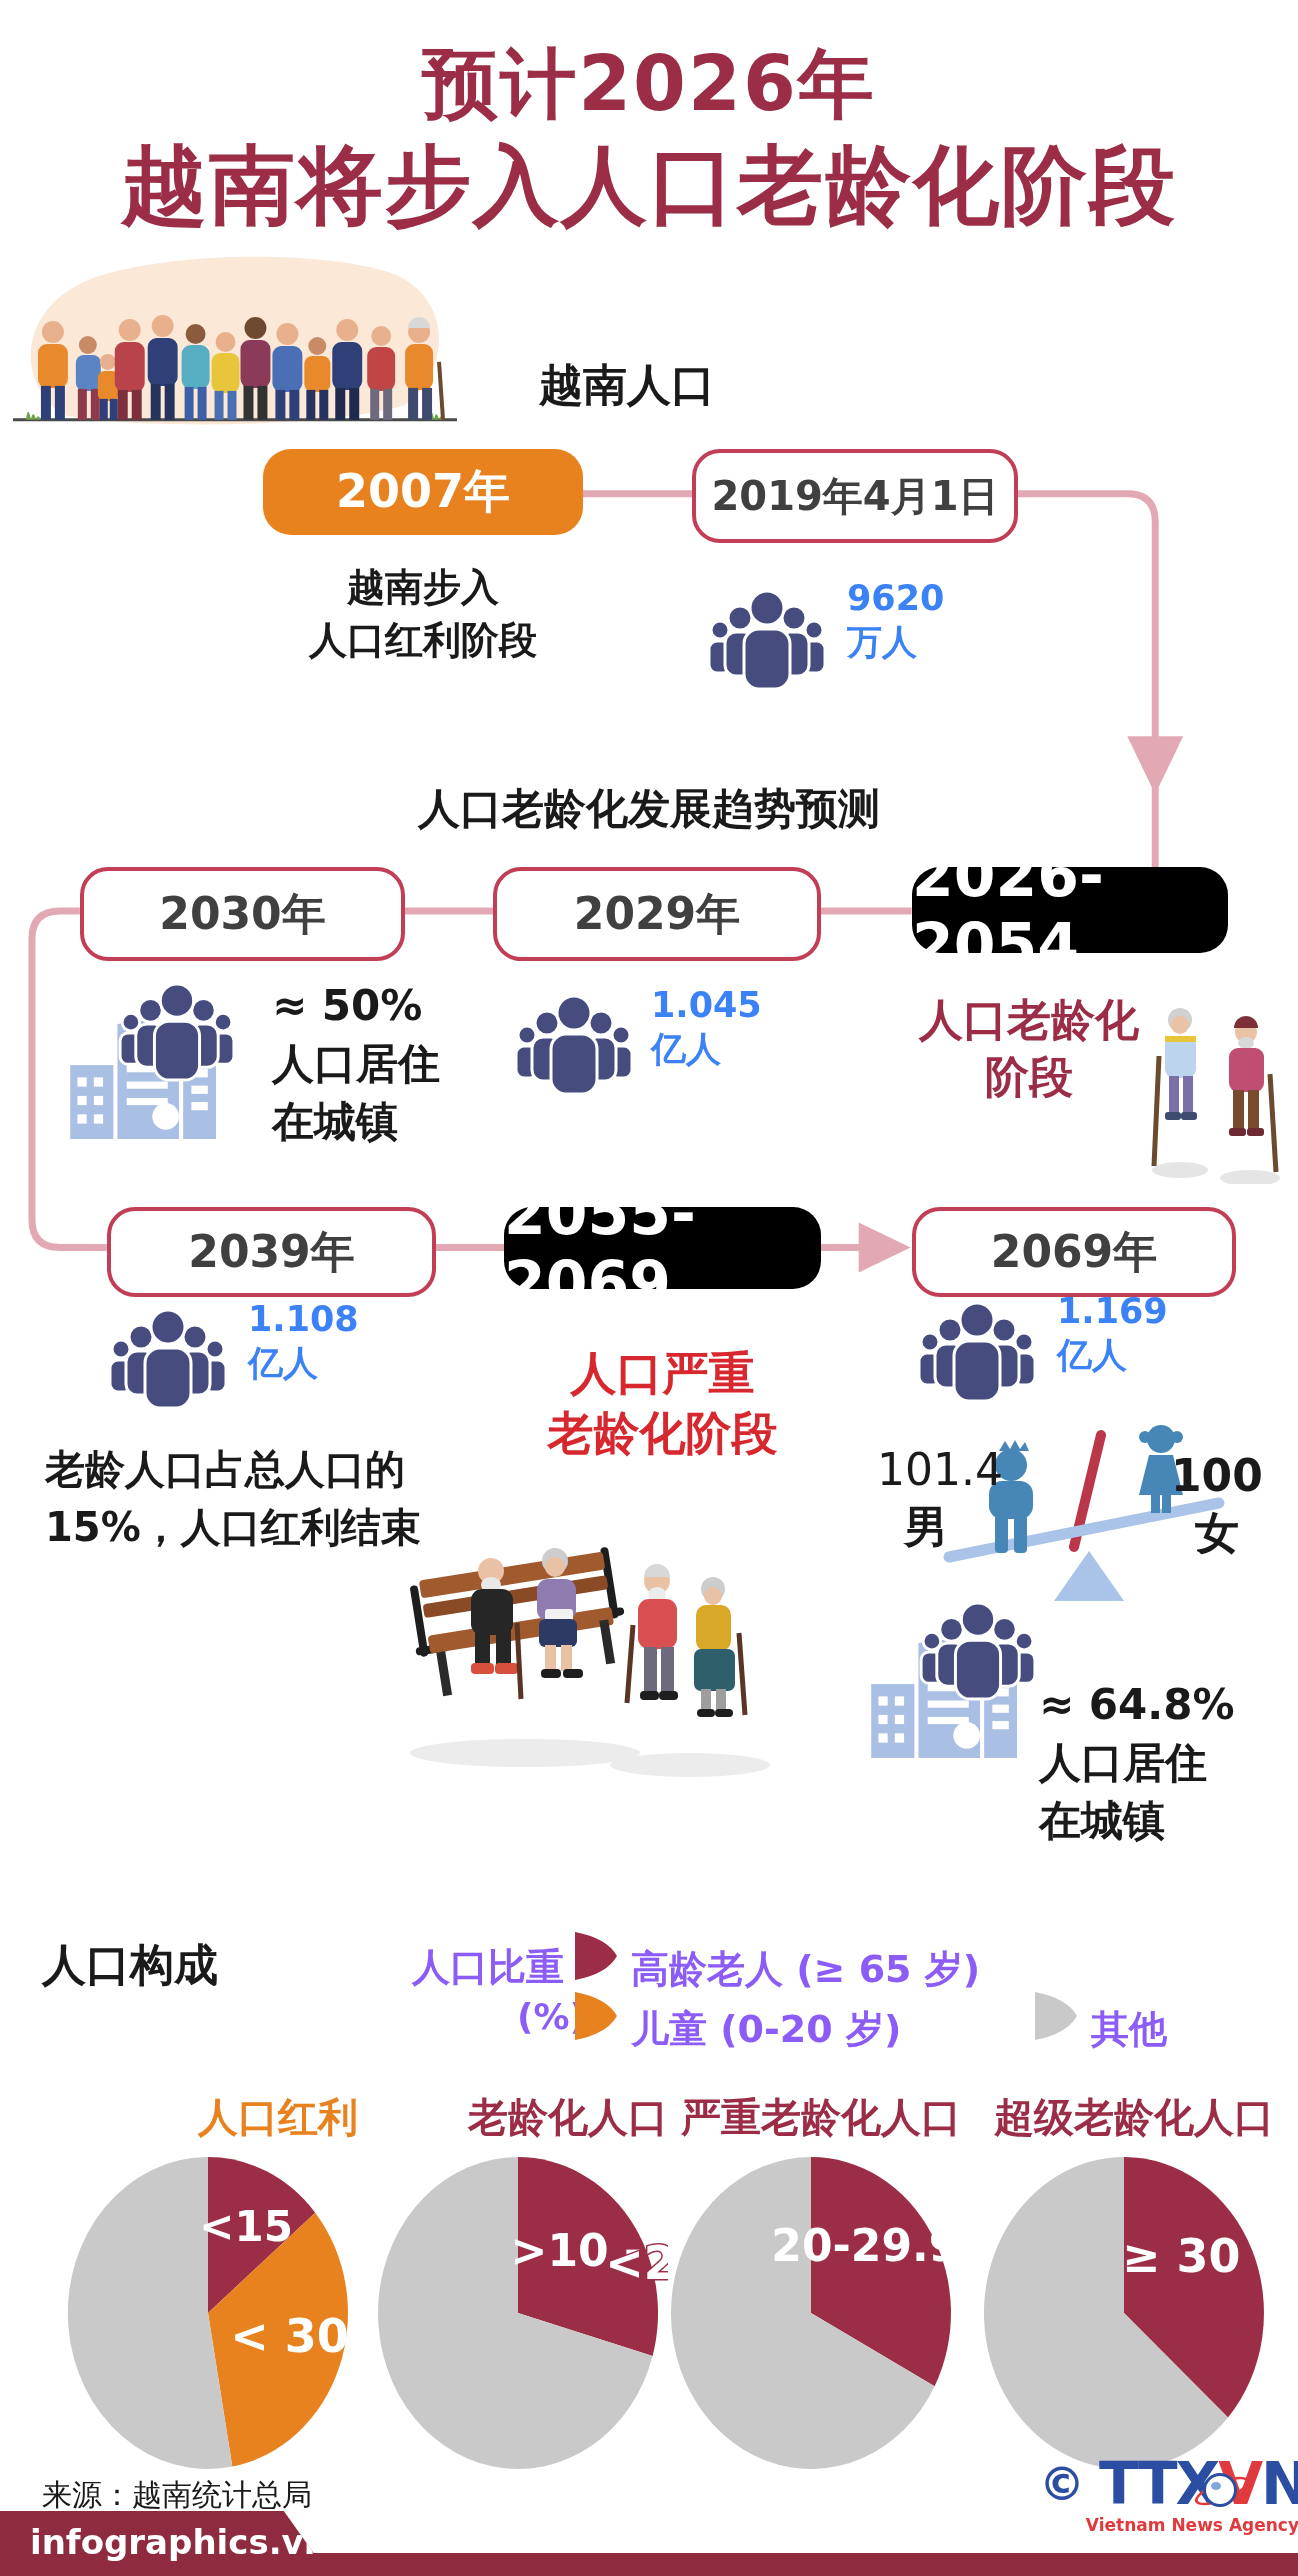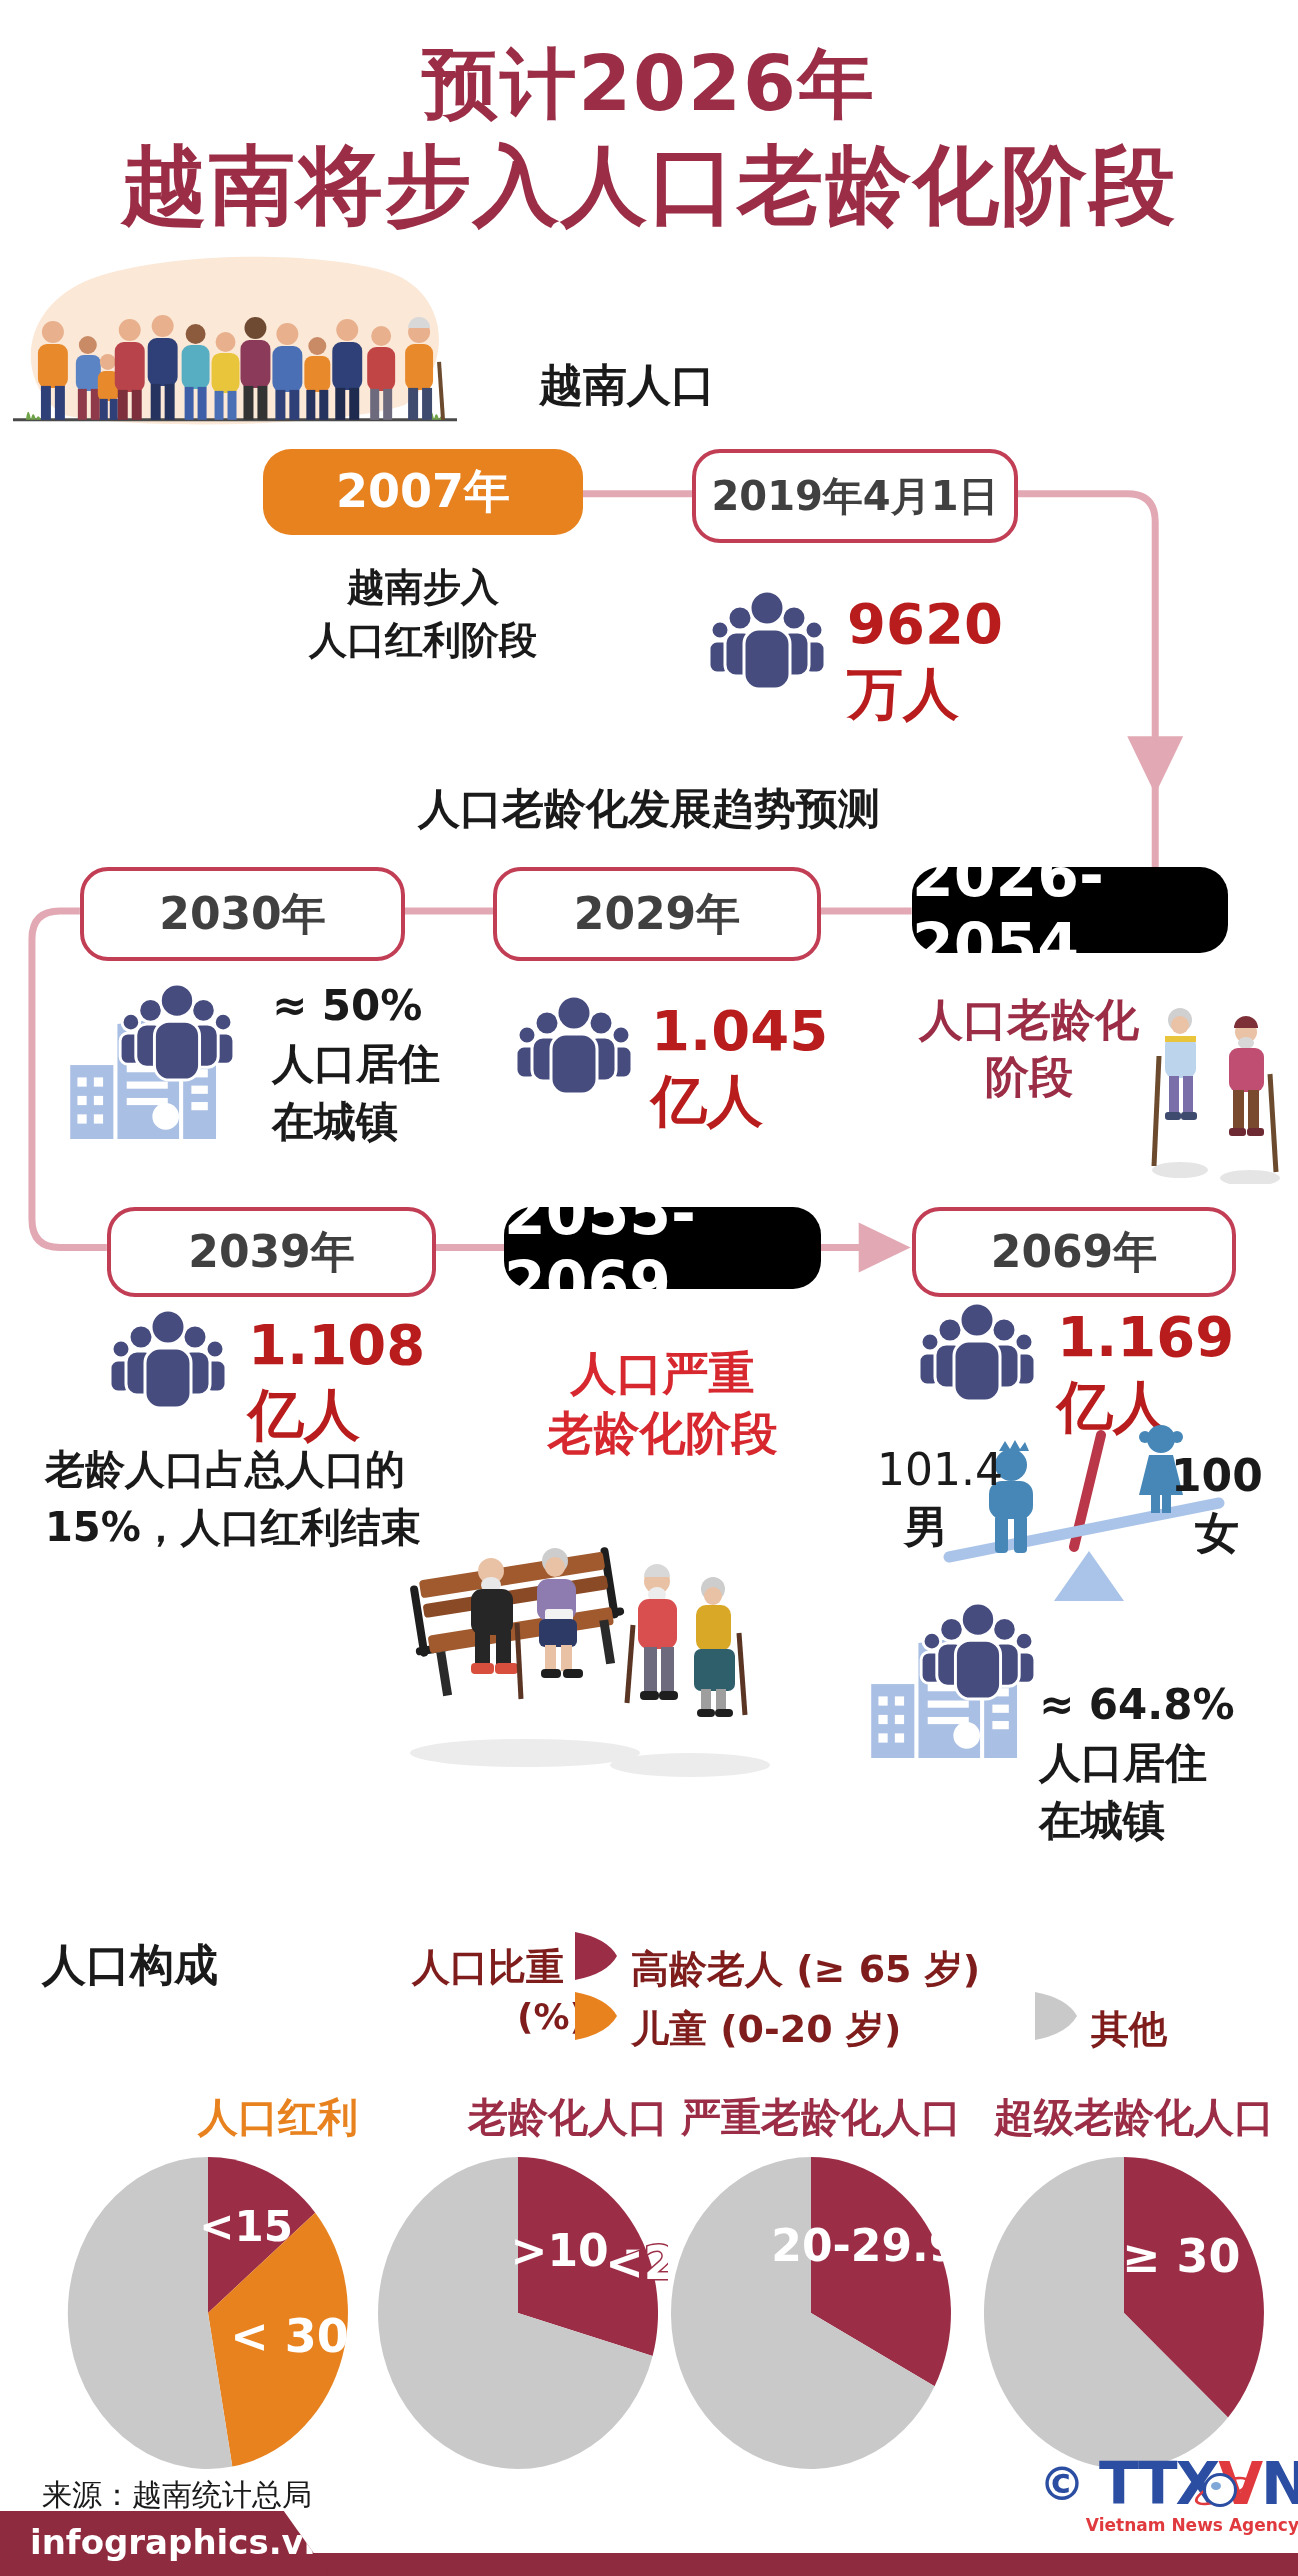--- a/index.html
+++ b/index.html
@@ -8,27 +8,27 @@
   .abs{position:absolute;}
   .preline{white-space:pre-line;}
   .title-line{width:100%;text-align:center;color:#9B2D46;font-weight:800;letter-spacing:2px;}
   #title1{top:34px;font-size:76px;}
   #title2{top:128px;font-size:86px;}
   .year-box{display:flex;align-items:center;justify-content:center;border-radius:28px;font-weight:700;z-index:3;}
   .year-box.outline{background:#fff;border:4px solid #C23E55;color:#404040;font-size:44px;}
   .year-box.solid-orange{background:#E8821F;color:#fff;font-size:46px;}
   .year-box.solid-maroon{background:#000000;color:#fff;font-size:60px;}
   .black-text{color:#1a1a1a;}
-  .stat-text{font-size:56px;font-weight:600;line-height:1.25;color:#b91c1c;margin-top:12px;}
+  .stat-text{font-size:35px;font-weight:600;line-height:1.25;color:#3b82f6;}
   .phase-maroon{color:#9B2D46;font-weight:800;font-size:44px;line-height:1.3;text-align:center;}
   .phase-red{color:#D7282F;font-weight:800;font-size:46px;line-height:1.3;text-align:center;}
   #connectors{position:absolute;left:0;top:0;z-index:1;}
   .pie-block{position:absolute;top:2090px;width:320px;text-align:right;}
   .pie-title{font-size:40px;font-weight:700;margin-bottom:6px;}
-  .legend-label{font-size:38px;font-weight:600;color:#7f1d1d;}
+  .legend-label{font-size:38px;font-weight:600;color:#8b5cf6;}
   #banner{left:0;top:2511px;width:330px;height:65px;background:#8F2B3E;
           clip-path:polygon(0 0,86% 0,100% 100%,0 100%);z-index:4;}
   #banner div{color:#fff;font-size:34px;line-height:62px;padding-left:30px;font-weight:600;}
   #bottom-strip{left:0;top:2553px;width:1298px;height:23px;background:#8F2B3E;z-index:2;}
   #logo{left:1039px;top:2455px;width:260px;z-index:4;}
   #logo .row{display:flex;align-items:center;gap:14px;}
   #logo .copy{color:#2B4EA2;font-size:46px;font-weight:700;}
   #logo .letters{font-size:58px;font-weight:900;letter-spacing:-2px;position:relative;line-height:1;}
   #logo .blue{color:#2B4EA2;} #logo .red{color:#E03A3E;}
   #logo .globe{position:absolute;left:104px;top:18px;width:28px;height:28px;border-radius:50%;

